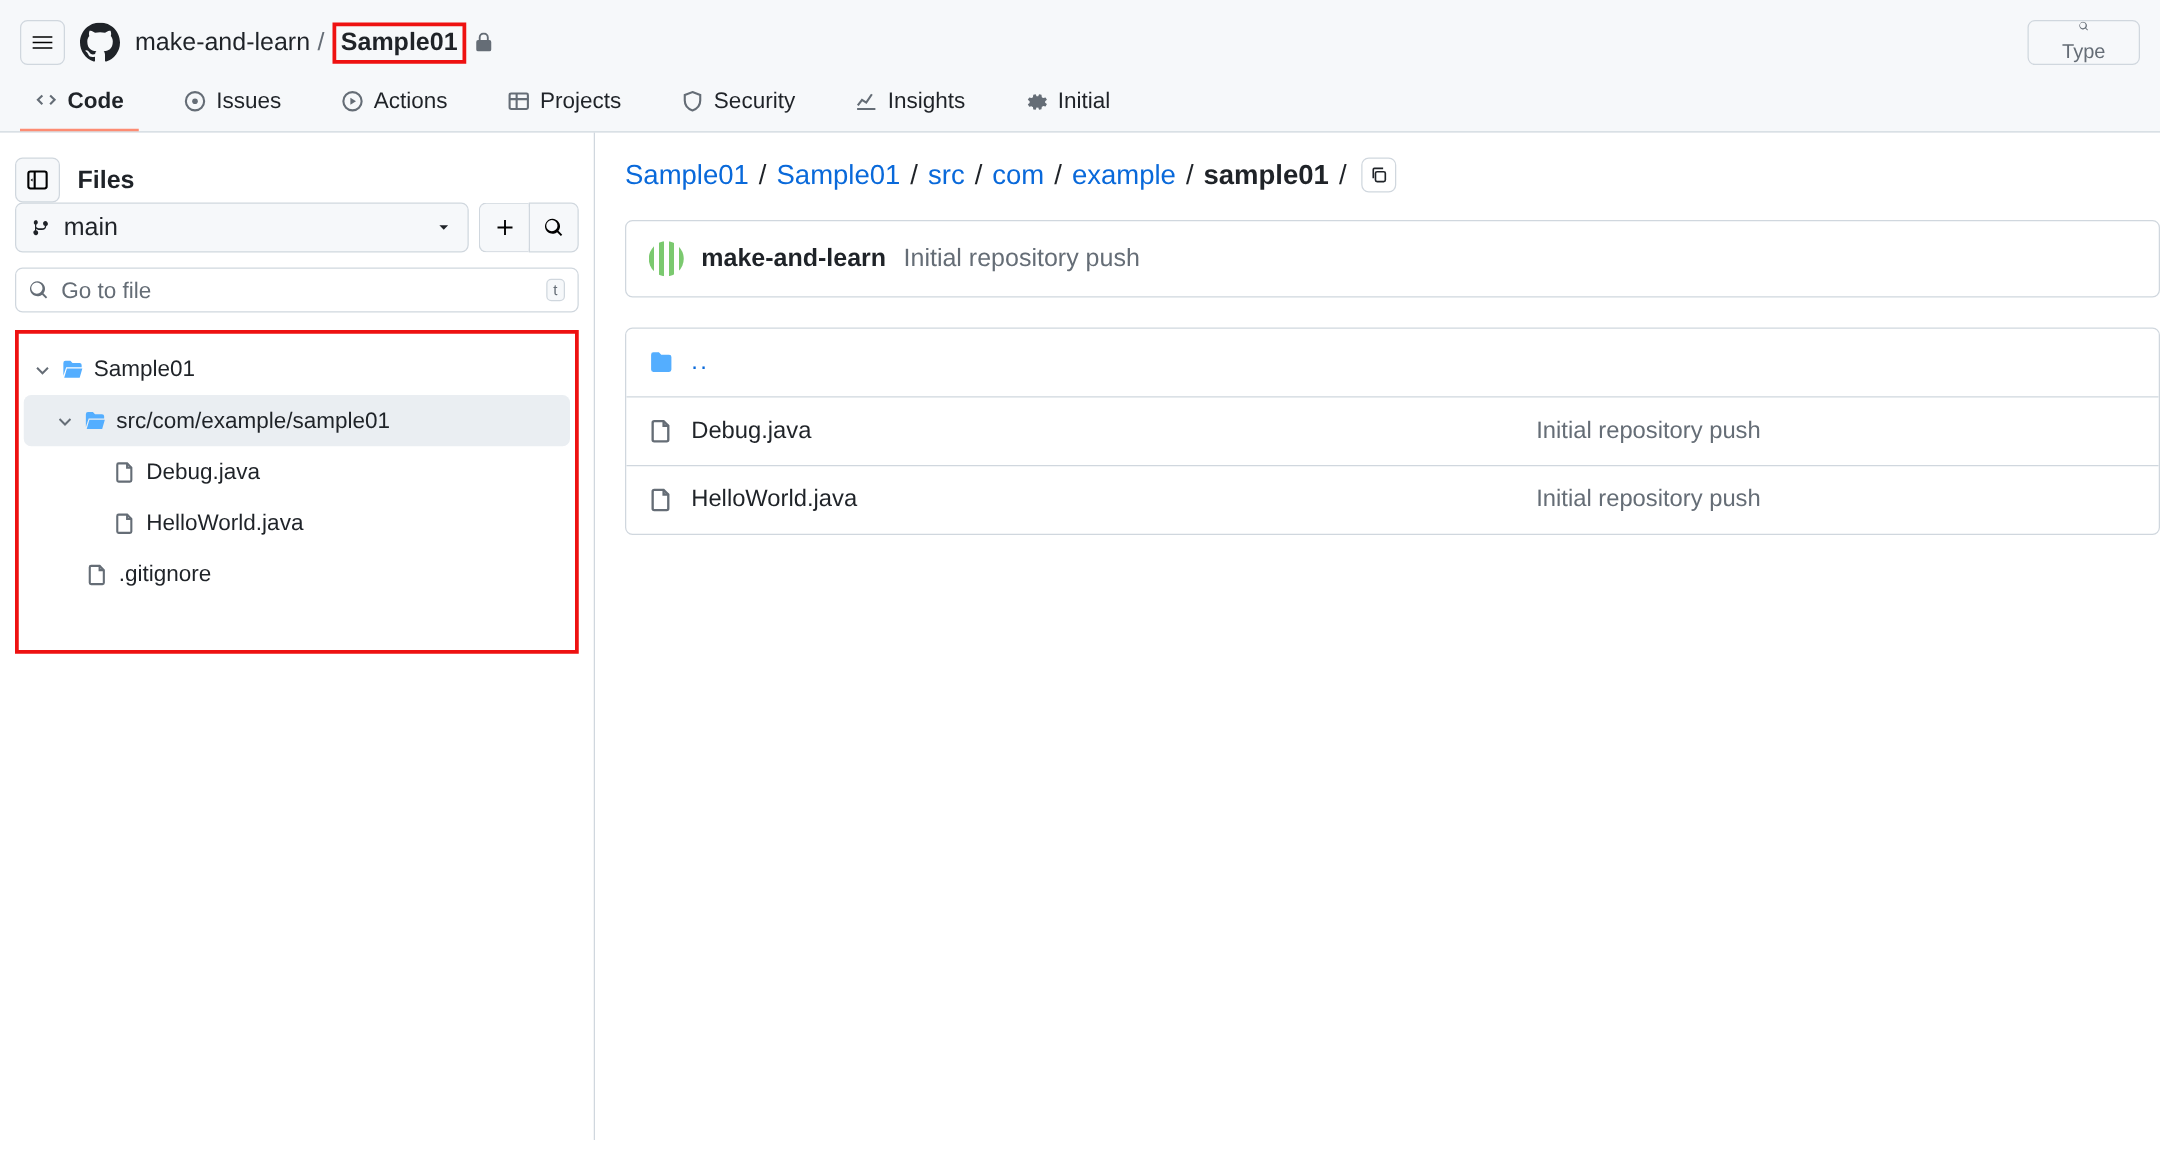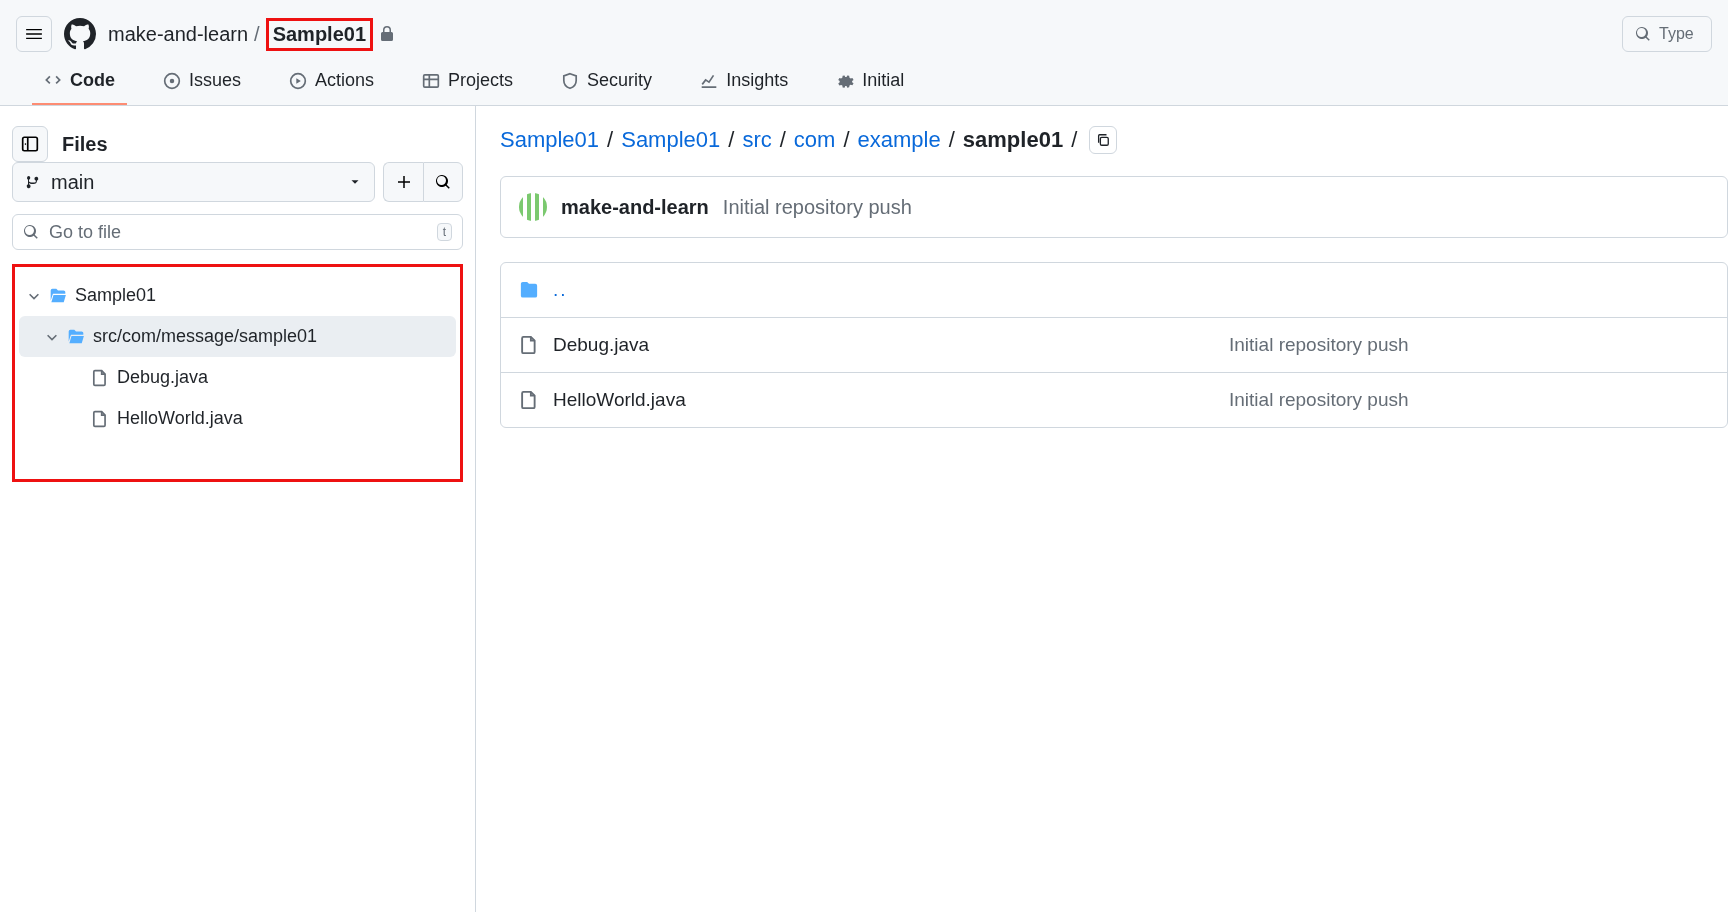--- a/index.html
+++ b/index.html
@@ -38,27 +38,28 @@
 .search-stub {
   border: 1px solid #d0d7de;
   border-radius: 6px;
   height: 36px;
   padding: 0 12px;
   display: flex; align-items: center; gap: 8px;
   background: #f6f8fa;
   color: #656d76;
   font-size: 16px;
   min-width: 90px;
+  flex-direction: column;
 }
 
 
 .repo-nav {
   display: flex;
   align-items: center;
-  padding: 0 32px;
+  padding: 0 16px;
   background: #f6f8fa;
   border-bottom: 1px solid #d0d7de;
   gap: 6px;
 }
 .repo-nav-item {
   display: flex; align-items: center; gap: 8px;
   padding: 10px 12px 12px;
   font-size: 18px;
   color: #1f2328;
   cursor: pointer;
@@ -415,33 +416,39 @@
           </svg>
         <span>Sample01</span>
       </div>
       <div class="tree-item selected indent1">
         <svg class="chev" width="14" height="14">
             <use href="#i-chev-d"></use>
           </svg>
         <svg class="folder-ico" width="18" height="18">
             <use href="#i-folder-open"></use>
           </svg>
-        <span>src/com/message/sample01</span>
+        <span>src/com/example/sample01</span>
       </div>
       <div class="tree-item indent2">
         <svg class="file-ico" width="18" height="18">
             <use href="#i-file"></use>
           </svg>
         <span>Debug.java</span>
       </div>
       <div class="tree-item indent2">
         <svg class="file-ico" width="18" height="18">
             <use href="#i-file"></use>
           </svg>
         <span>HelloWorld.java</span>
+      </div>
+      <div class="tree-item indent1b">
+        <svg class="file-ico" width="18" height="18">
+            <use href="#i-file"></use>
+          </svg>
+        <span>.gitignore</span>
       </div>
     </div>
   </div>
 
   <div class="content">
     <div class="breadcrumb">
       <a>Sample01</a>
         <span class="sep">/</span>
       <a>Sample01</a>
         <span class="sep">/</span>

